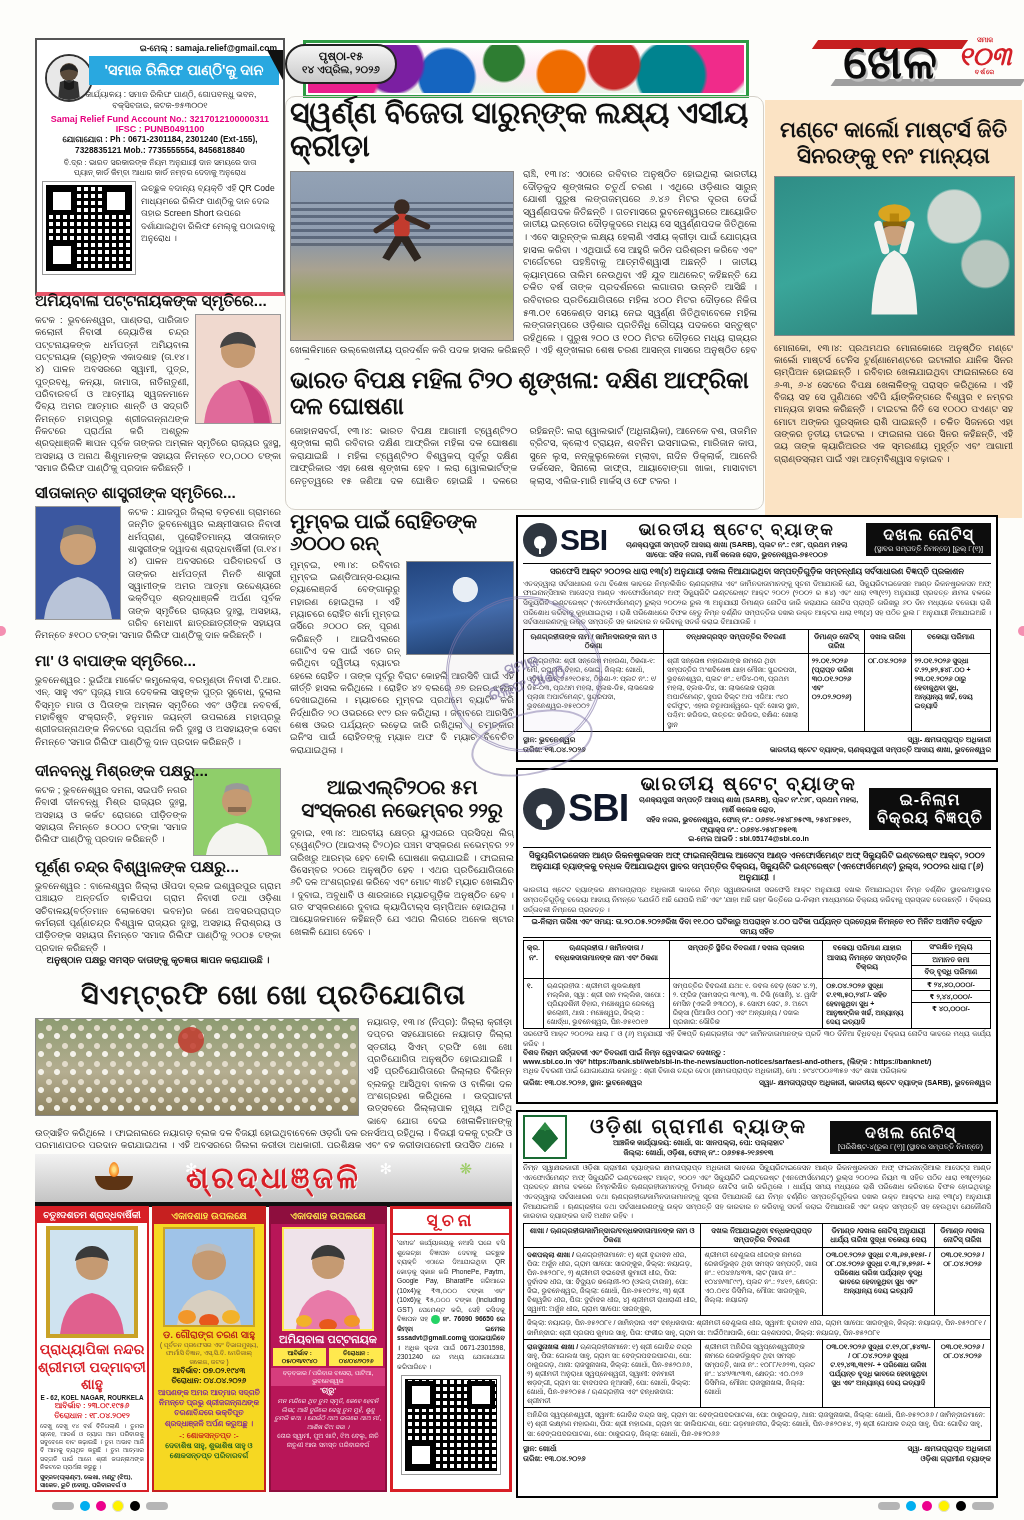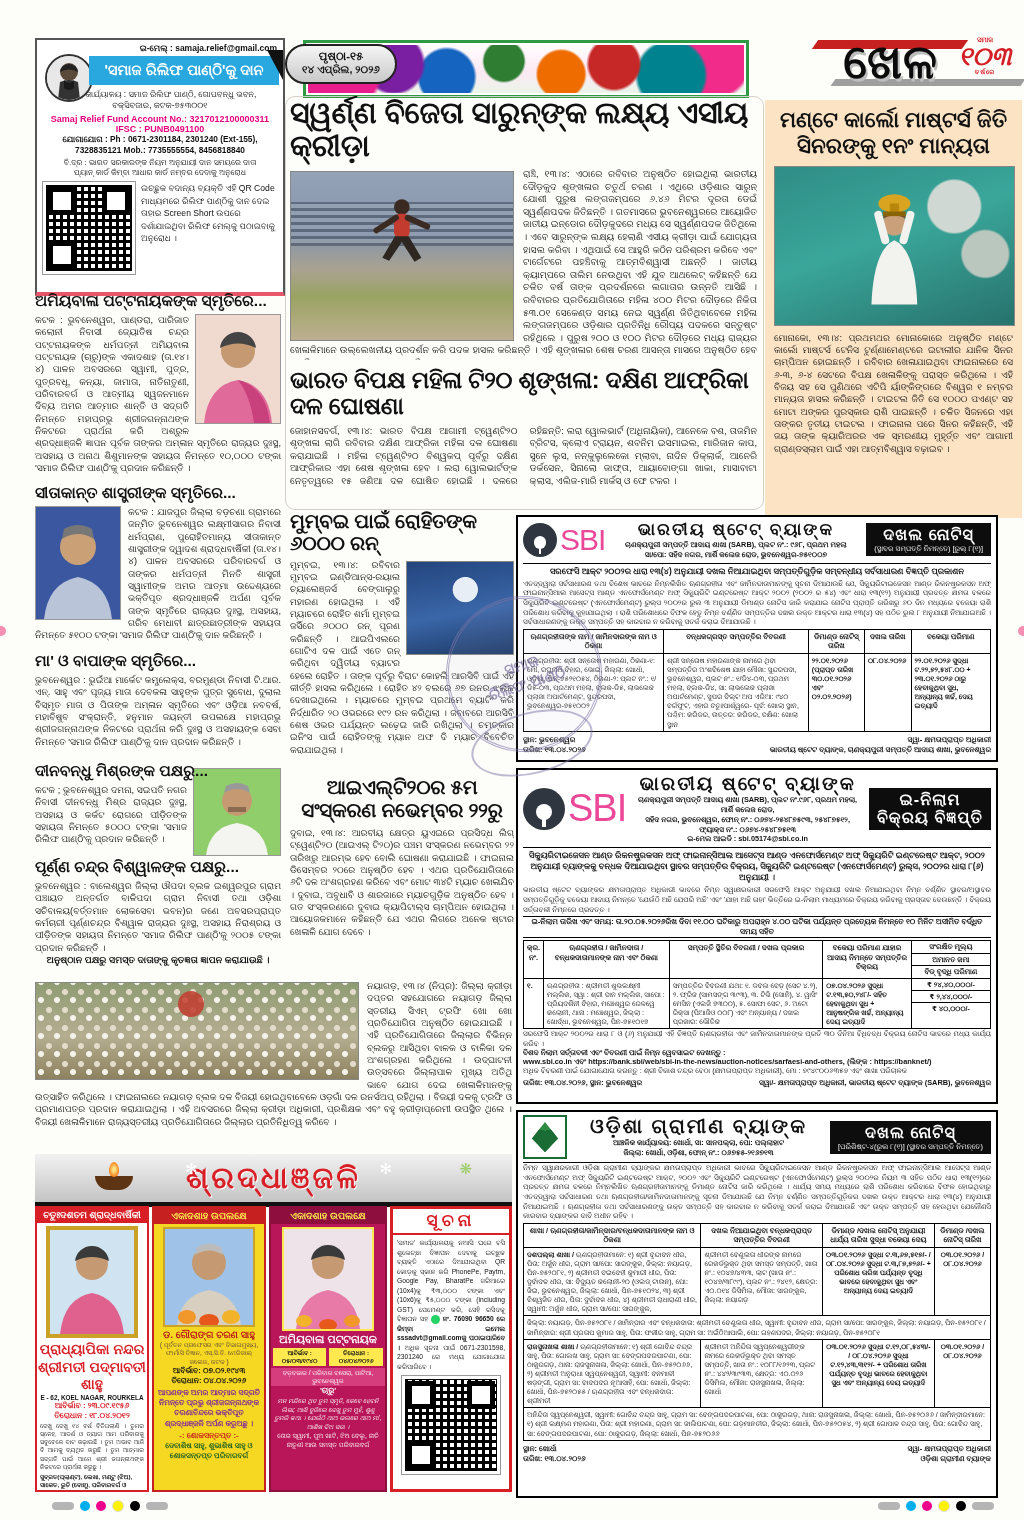--- a/index.html
+++ b/index.html
@@ -54,21 +54,21 @@
   
   .a-sarun{left:290px;top:96px;width:467px;height:264px;overflow:hidden;}
   .a-sarun h1{margin:0 0 6px 0;font-size:30px;line-height:1.1;font-weight:800;letter-spacing:-.3px;}
   .photo-jump{float:left;width:222px;height:168px;margin:3px 9px 3px 0;border:1px solid #888;position:relative;
     background:linear-gradient(180deg,#93a2b5 0%,#8695aa 38%,#a9a291 58%,#9aa362 74%,#bdb091 100%);}
   .photo-jump::before{content:"";position:absolute;left:0;top:18%;width:100%;height:26%;
     background:repeating-linear-gradient(0deg,rgba(40,50,70,.45) 0 3px,rgba(160,170,185,.35) 3px 7px);}
   .a-sarun .body{font-size:9.4px;}
   
   .a-sinner{left:765px;top:100px;width:257px;height:418px;background:#fbe3c4;padding:6px 9px;box-sizing:border-box;overflow:hidden;}
-  .a-sinner h2{margin:2px 0 6px 0;font-size:21.5px;line-height:1.2;text-align:center;font-weight:800;}
+  .a-sinner h2{margin:12px 0 6px 0;font-size:21.5px;line-height:1.2;text-align:center;font-weight:800;}
   .photo-tennis{width:100%;height:158px;border:1px solid #888;position:relative;margin-bottom:6px;
     background:radial-gradient(circle at 75% 25%,#cfd8d2 0 12%,transparent 13%),radial-gradient(circle at 88% 55%,#b9c7bf 0 10%,transparent 11%),linear-gradient(160deg,#2f8d86 0%,#3aa69a 45%,#27726d 100%);}
   .a-sinner .body{font-size:9.2px;}
   
   .a-t20{left:290px;top:368px;width:467px;height:138px;overflow:hidden;}
   .a-t20 h2{margin:0 0 5px 0;font-size:23.5px;font-weight:800;line-height:1.1;letter-spacing:-.3px;}
   .a-t20 .body{font-size:9.4px;column-count:2;column-gap:12px;}
   
   .a-rohit{left:290px;top:510px;width:224px;height:262px;overflow:hidden;}
   .a-rohit h2{margin:0 0 4px 0;font-size:20px;font-weight:800;line-height:1.12;letter-spacing:-.3px;}
@@ -95,21 +95,21 @@
     background-size:16px 18px,16px 18px,100% 100%;background-position:0 30px,8px 40px,0 0;}
   .photo-group::before{content:"";position:absolute;left:44%;top:8%;width:26px;height:26px;border-radius:50%;background:#c23b2e;opacity:.85;}
   .a-khokho .body{font-size:9.2px;}
   
   .notice{background:#fff;border:2px solid #000;box-sizing:border-box;padding:3px 5px;overflow:hidden;}
   .nhead{display:flex;align-items:stretch;gap:6px;border-bottom:1.5px solid #000;padding-bottom:3px;}
   .sbilogo{display:flex;align-items:center;gap:3px;flex:0 0 auto;}
   .sbicircle{width:34px;height:34px;border-radius:50%;background:#2f3640;position:relative;}
   .sbicircle::before{content:"";position:absolute;left:50%;top:38%;width:38%;height:38%;margin-left:-19%;border-radius:50%;background:#fff;}
   .sbicircle::after{content:"";position:absolute;left:46%;top:55%;width:8%;height:38%;background:#fff;}
-  .sbitxt{font-size:30px;font-weight:400;color:#ec4899;letter-spacing:-1px;}
+  .sbitxt{font-size:30px;font-weight:700;color:#0f172a;letter-spacing:-1px;}
   .ncenter{flex:1;text-align:center;}
   .nbank{font-size:17px;font-weight:900;letter-spacing:2px;}
   .nsub{font-size:7.3px;font-weight:bold;line-height:1.35;}
   .nblack{flex:0 0 auto;background:#0d0d0d;color:#fff;text-align:center;padding:3px 8px;align-self:center;}
   .nblack .t1{font-size:16px;font-weight:900;letter-spacing:1px;}
   .nblack .t2{font-size:7.3px;}
   .nbold{font-size:8.4px;font-weight:bold;text-align:center;padding:2px 0;}
   .nbody{font-size:7.2px;}
   .ntable{width:100%;border-collapse:collapse;margin-top:2px;}
   .ntable th,.ntable td{border:1px solid #000;padding:2px 3px;vertical-align:top;font-size:7px;line-height:1.3;}
@@ -328,20 +328,21 @@
 </div>
 
 <div class="abs ob" style="top:858px;height:96px;">
   <h3>ପୂର୍ଣ୍ଣ ଚନ୍ଦ୍ର ବିଶ୍ୱାଳଙ୍କ ପକ୍ଷରୁ...</h3>
   <div class="body j">ଭୁବନେଶ୍ୱର : ବାଲେଶ୍ୱର ଜିଲ୍ଲା ଔପଦା ବ୍ଲକ ଇଶ୍ୱରପୁର ଗ୍ରାମ ପଞ୍ଚାୟତ ଅନ୍ତର୍ଗତ ବାଳିପଦା ଗ୍ରାମ ନିବାସୀ ତଥା ଓଡ଼ିଶା ସଚିବାଳୟ(ବର୍ତ୍ତମାନ ଲୋକସେବା ଭବନ)ର ଜଣେ ଅବସରପ୍ରାପ୍ତ କର୍ମଚାରୀ ପୂର୍ଣ୍ଣଚନ୍ଦ୍ର ବିଶ୍ୱାଳ ରାଜ୍ୟର ଦୁଃସ୍ଥ, ଅସହାୟ ନିରାଶ୍ରୟ ଓ ପୀଡ଼ିତଙ୍କ ସହାୟତା ନିମନ୍ତେ 'ସମାଜ ରିଲିଫ ପାଣ୍ଠି'କୁ ୨୦୦୫ ଟଙ୍କା ପ୍ରଦାନ କରିଛନ୍ତି ।</div>
 </div>
 
 <div class="abs" style="left:35px;top:954px;width:246px;font-size:9.4px;font-weight:bold;text-align:center;">ଅନୁଷ୍ଠାନ ପକ୍ଷରୁ ସମସ୍ତ ଦାତାଙ୍କୁ କୃତଜ୍ଞତା ଜ୍ଞାପନ କରାଯାଉଛି ।</div>
 
 <div class="abs a-khokho">
+  <h2>ସିଏମ୍‌ଟ୍ରଫି ଖୋ ଖୋ ପ୍ରତିଯୋଗିତା</h2>
   <div class="photo-group"></div>
   <div class="body j">ନୟାଗଡ଼, ୧୩।୪ (ନିପ୍ର): ଜିଲ୍ଲା କ୍ରୀଡ଼ା ଦପ୍ତର ସହଯୋଗରେ ନୟାଗଡ଼ ଜିଲ୍ଲା ସ୍ତରୀୟ ସିଏମ୍ ଟ୍ରଫି ଖୋ ଖୋ ପ୍ରତିଯୋଗିତା ଅନୁଷ୍ଠିତ ହୋଇଯାଇଛି । ଏହି ପ୍ରତିଯୋଗିତାରେ ଜିଲ୍ଲାର ବିଭିନ୍ନ ବ୍ଲକରୁ ଆସିଥିବା ବାଳକ ଓ ବାଳିକା ଦଳ ଅଂଶଗ୍ରହଣ କରିଥିଲେ । ଉଦ୍‌ଘାଟନୀ ଉତ୍ସବରେ ଜିଲ୍ଲାପାଳ ମୁଖ୍ୟ ଅତିଥି ଭାବେ ଯୋଗ ଦେଇ ଖେଳାଳିମାନଙ୍କୁ ଉତ୍ସାହିତ କରିଥିଲେ । ଫାଇନାଲରେ ନୟାଗଡ଼ ବ୍ଲକ ଦଳ ବିଜୟୀ ହୋଇଥିବାବେଳେ ଓଡ଼ଗାଁ ଦଳ ରନର୍ସଅପ୍ ରହିଥିଲା । ବିଜୟୀ ଦଳକୁ ଟ୍ରଫି ଓ ପ୍ରମାଣପତ୍ର ପ୍ରଦାନ କରାଯାଇଥିଲା । ଏହି ଅବସରରେ ଜିଲ୍ଲା କ୍ରୀଡ଼ା ଅଧିକାରୀ, ପ୍ରଶିକ୍ଷକ ଏବଂ ବହୁ କ୍ରୀଡ଼ାପ୍ରେମୀ ଉପସ୍ଥିତ ଥିଲେ । ବିଜୟୀ ଖେଳାଳିମାନେ ରାଜ୍ୟସ୍ତରୀୟ ପ୍ରତିଯୋଗିତାରେ ଜିଲ୍ଲାର ପ୍ରତିନିଧିତ୍ୱ କରିବେ ।</div>
   <div class="clear"></div>
 </div>
 
 <div class="abs notice sbi1">
   <div class="nhead">
     <div class="sbilogo">
       <div class="sbicircle"></div>
       <div class="sbitxt">SBI</div>

